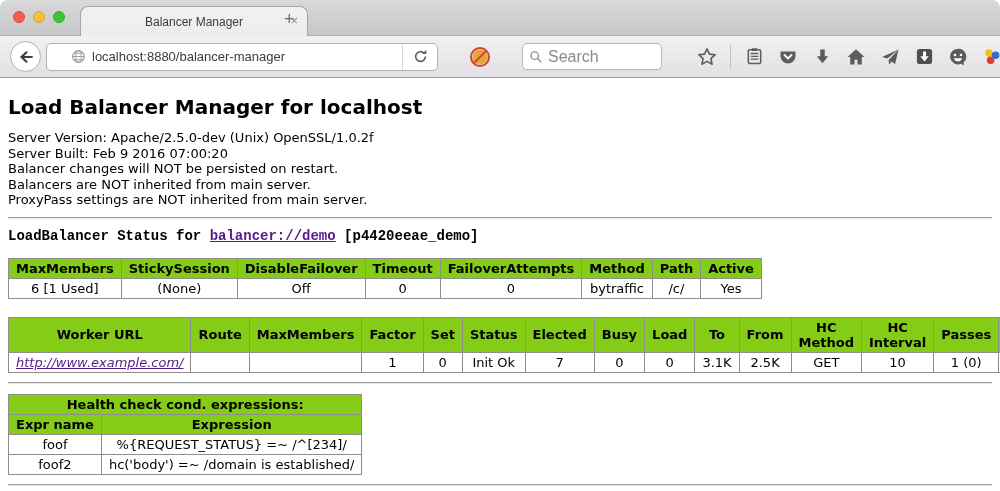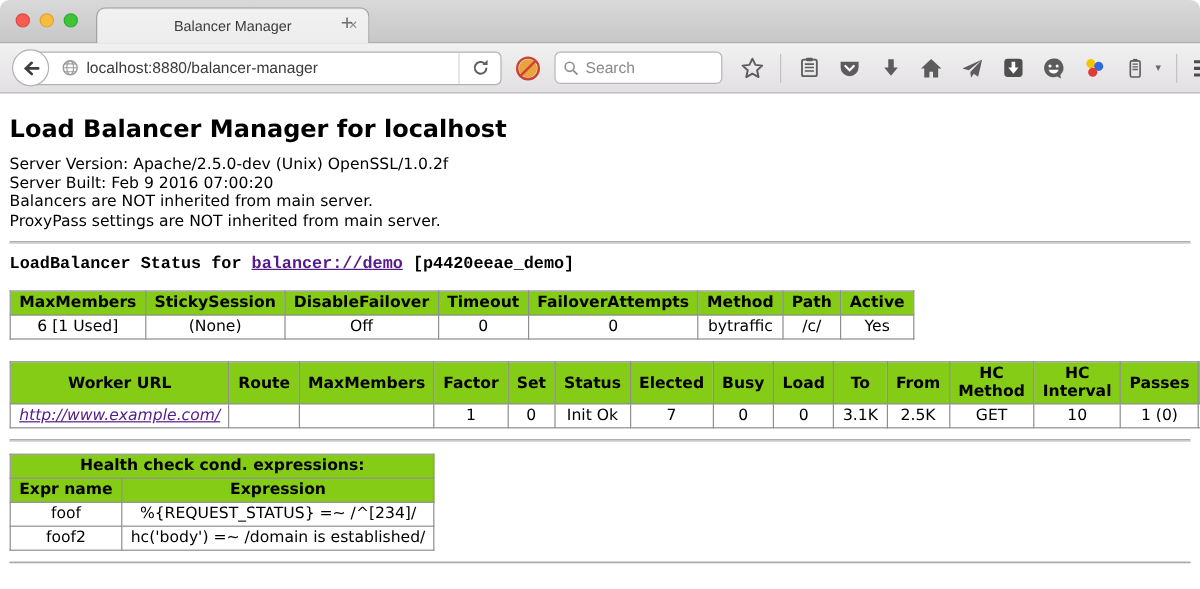--- a/index.html
+++ b/index.html
@@ -17,34 +17,34 @@
   .light.green { background:#3dc53a; border:1px solid #2fae2e; }
   .tab { position:absolute; left:80px; bottom:-1px; width:228px; height:30px;
     background:linear-gradient(#f2f1f2,#ededee); border:1px solid #a5a4a5; border-bottom:none;
     border-radius:8px 8px 0 0; display:flex; align-items:center; justify-content:center; }
   .tab-title { font-size:12px; color:#3b3b3b; }
   .tab-close { position:absolute; right:9px; top:7px; font-size:13px; color:#8b8b8b; line-height:14px; cursor:default; }
   .new-tab { position:absolute; left:284px; top:9px; font-size:18px; color:#6e6e6e; font-weight:400; }
 
   
   .navbar { height:42px; background:linear-gradient(#f2f1f2,#e2e0e2); border-bottom:1px solid #a19fa1;
-    display:flex; align-items:center; padding:0 10px; }
+    display:flex; align-items:center; padding:0 10px;gap:20px; }
   .back-btn { width:31px; height:31px; border-radius:50%; background:#fff; border:1px solid #b3b2b3;
     display:flex; align-items:center; justify-content:center; flex:none; z-index:2; }
   .urlbar { display:flex; align-items:center; height:28px; width:392px; margin-left:-15px; padding-left:22px;
     background:#fff; border:1px solid #b3b2b3; border-radius:5px; flex:none; }
   .urlbar input { border:none; outline:none; flex:1; font-size:13px; color:#3c3c3c; background:transparent;
     font-family:"Liberation Sans","DejaVu Sans",sans-serif; }
   .url-globe { margin:0 6px 0 2px; display:flex; }
   .url-divider { width:1px; height:26px; background:#d6d5d6; }
   .reload-wrap { width:34px; display:flex; justify-content:center; }
   .block-wrap { margin:0 11px; display:flex; }
   .searchbar { display:flex; align-items:center; height:27px; width:140px; background:#fff;
     border:1px solid #b7b6b7; border-radius:5px; padding:0 6px; flex:none; }
-  .searchbar input { border:none; outline:none; width:100px; font-size:13px; color:#444; background:transparent;
+  .searchbar input { border:none; outline:none; width:100px; font-size:16px; color:#444; background:transparent;
     font-family:"Liberation Sans","DejaVu Sans",sans-serif; }
   .searchbar input::placeholder { color:#8a8a8a; opacity:1; }
   .iconrow { display:flex; align-items:center; margin-left:14px; gap:12px; }
   .tbtn { display:flex; align-items:center; justify-content:center; width:22px; height:24px; flex:none; }
   .vsep { width:1px; height:24px; background:#c3c1c3; flex:none; }
   .caret { font-size:9px; color:#6a6a6a; margin-left:-6px; }
 
   
   .content { background:#fff; padding:0 8px; font-family:"DejaVu Sans",sans-serif; color:#000; }
   .content h1 { font-size:20px; font-weight:bold; padding-top:17px; margin-bottom:11px; letter-spacing:0; }
@@ -193,20 +193,21 @@
       </div>
 
     </div>
   </div>
 
   <div class="content">
     <h1>Load Balancer Manager for localhost</h1>
 
     <div class="info-line">Server Version: Apache/2.5.0-dev (Unix) OpenSSL/1.0.2f</div>
     <div class="info-line">Server Built: Feb 9 2016 07:00:20</div>
+    <div class="info-line">Balancer changes will NOT be persisted on restart.</div>
     <div class="info-line">Balancers are NOT inherited from main server.</div>
     <div class="info-line">ProxyPass settings are NOT inherited from main server.</div>
 
     <hr class="rule">
 
     <div class="status-heading">
       <span>LoadBalancer Status for </span><a href="#">balancer://demo</a><span> [p4420eeae_demo]</span>
     </div>
 
     <table class="lb">

